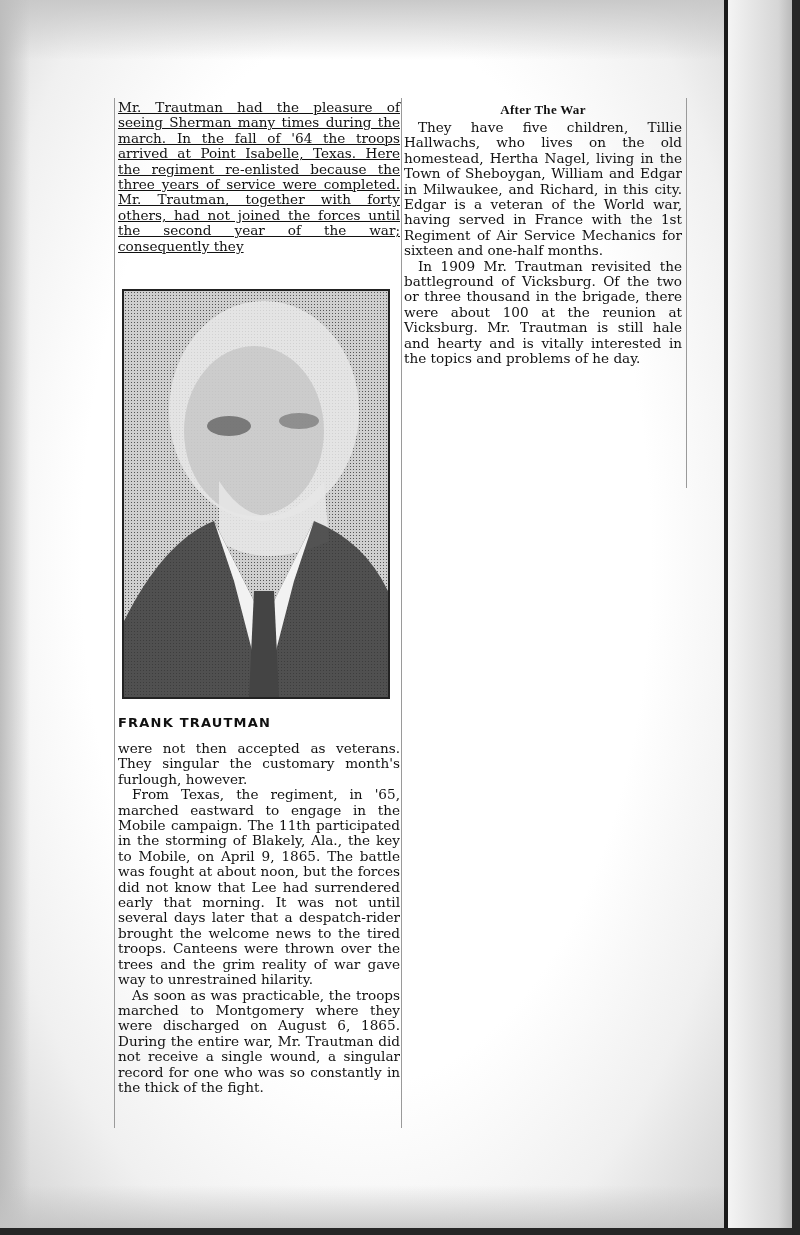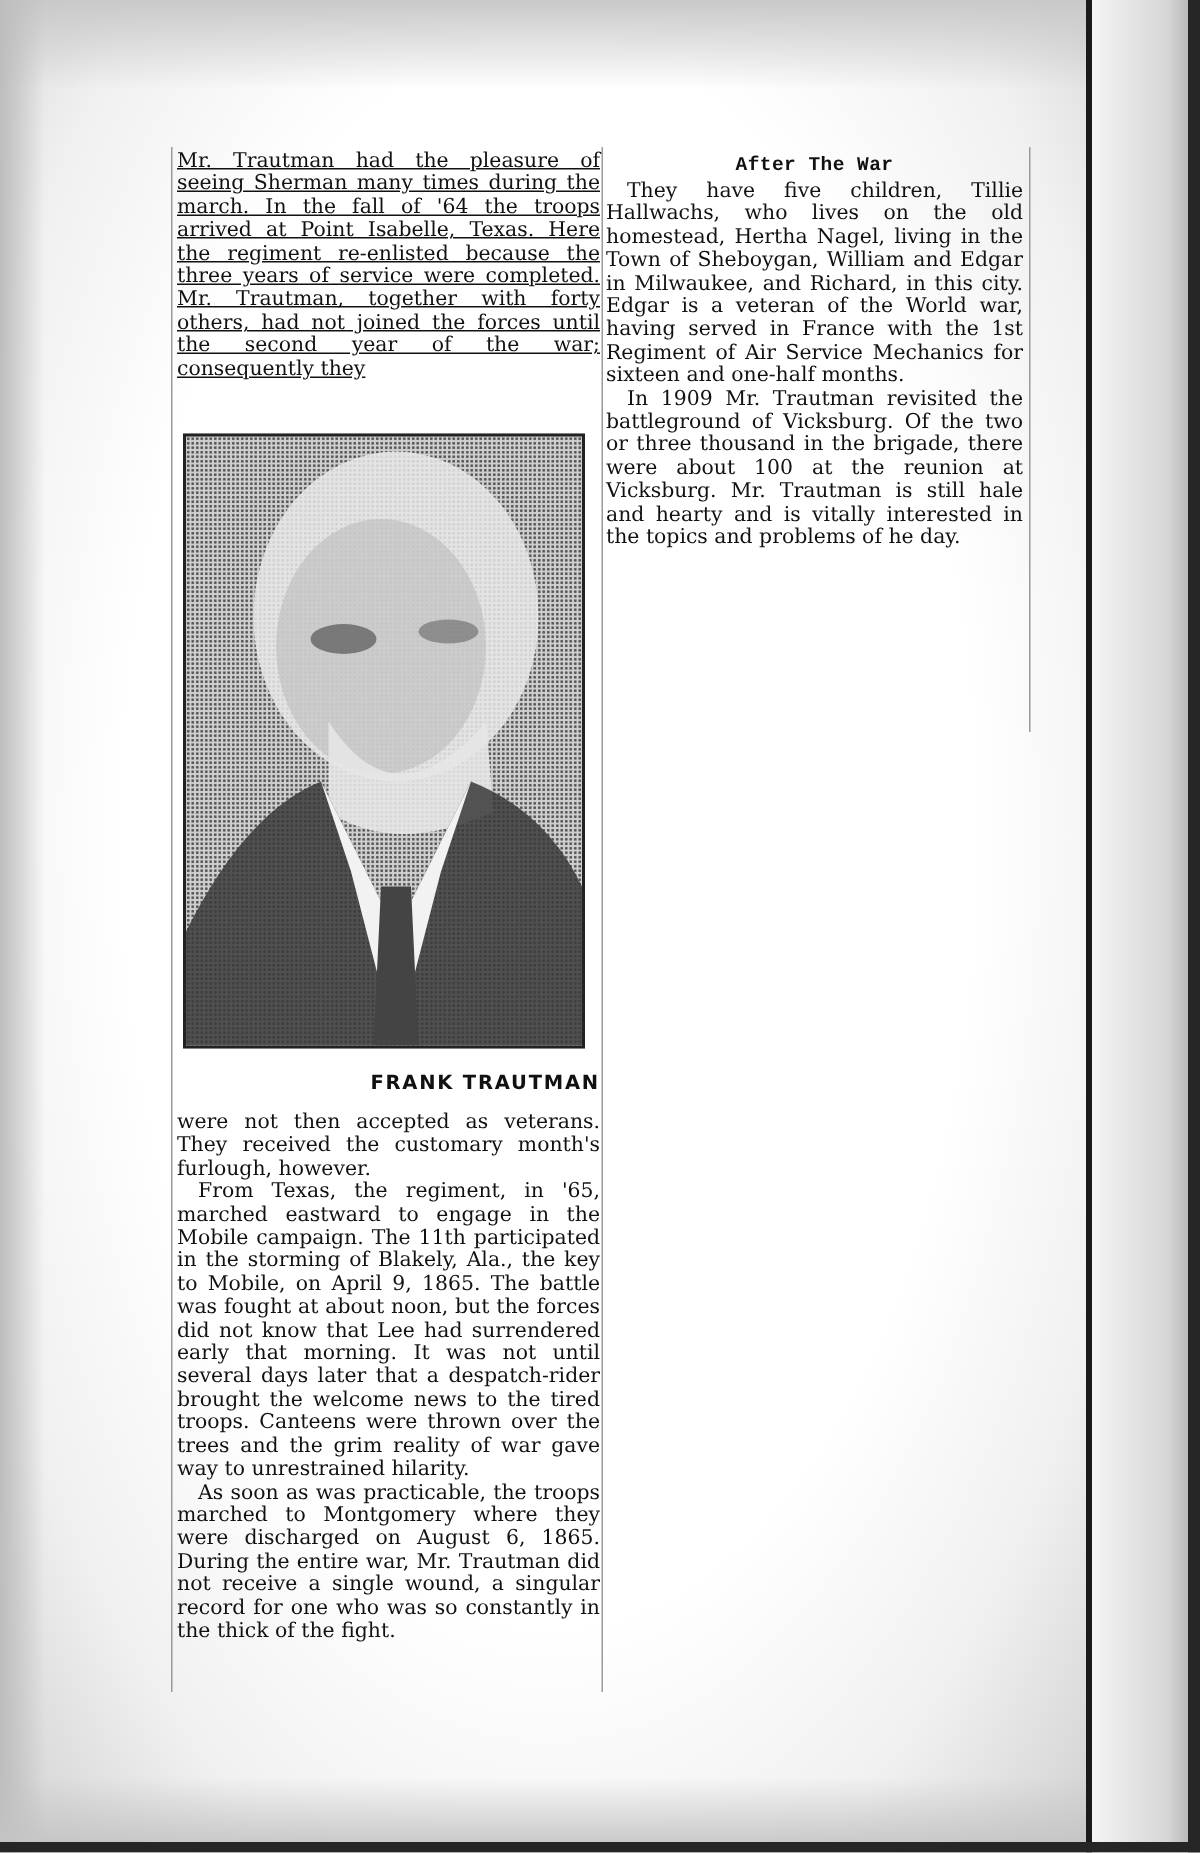--- a/index.html
+++ b/index.html
@@ -47,26 +47,26 @@
       position: absolute; color: #111;
       font-size: 13.6px; line-height: 15.4px; text-align: justify;
     }
     .col-left { left: 118px; top: 100px; width: 282px; text-decoration: underline; }
     .col-left-bottom { left: 118px; top: 741px; width: 282px; }
     .col-right { left: 404px; top: 120px; width: 278px; }
     .col p { margin: 0; text-indent: 0; }
     .col p.indent { text-indent: 14px; }
     .headline {
       position: absolute; left: 404px; top: 102px; width: 278px;
-      text-align: center; font-family: Liberation Mono, monospace;
+      text-align: center; font-family: Liberation Serif, serif;
       font-weight: bold; font-size: 13px; color: #111; letter-spacing: 0.3px;
     }
     .caption {
       position: absolute; left: 118px; top: 715px; width: 282px;
-      text-align: right; font-family: "DejaVu Sans", sans-serif;
+      text-align: left; font-family: "DejaVu Sans", sans-serif;
       font-weight: bold; font-size: 13px; letter-spacing: 1.2px; color: #111;
     }
     .photo {
       position: absolute; left: 122px; top: 289px; width: 268px; height: 410px;
       border: 2px solid #222; box-sizing: border-box; overflow: hidden;
       background:
         radial-gradient(circle, #555 0.8px, transparent 1px) 0 0 / 3px 3px,
         #cfcfcf;
     }
     .photo svg { position: absolute; left: 0; top: 0; }
@@ -101,21 +101,21 @@
     <path d="M95 190 Q140 260 200 190 L205 250 Q140 280 95 250 Z" fill="#e6e6e6" opacity="0.9"></path>
     <path d="M0 406 L0 330 Q40 250 90 230 L140 330 L190 230 Q240 250 264 300 L264 406 Z" fill="#3a3a3a" opacity="0.85"></path>
     <path d="M90 230 L140 330 L190 230 L170 290 L140 406 L110 290 Z" fill="#f2f2f2"></path>
     <path d="M130 300 L150 300 L155 406 L125 406 Z" fill="#444"></path>
   </svg>
 </div>
 
 <div class="caption">FRANK TRAUTMAN</div>
 
 <div class="col col-left-bottom">
-  <p>were not then accepted as veterans. They received the customary month's furlough, however.</p>
+  <p>were not then accepted as veterans. They singular the customary month's furlough, however.</p>
   <p class="indent">From Texas, the regiment, in '65, marched eastward to engage in the Mobile campaign. The 11th participated in the storming of Blakely, Ala., the key to Mobile, on April 9, 1865. The battle was fought at about noon, but the forces did not know that Lee had surrendered early that morning. It was not until several days later that a despatch-rider brought the welcome news to the tired troops. Canteens were thrown over the trees and the grim reality of war gave way to unrestrained hilarity.</p>
   <p class="indent">As soon as was practicable, the troops marched to Montgomery where they were discharged on August 6, 1865. During the entire war, Mr. Trautman did not receive a single wound, a singular record for one who was so constantly in the thick of the fight.</p>
 </div>
 
 <div class="headline">After The War</div>
 
 <div class="col col-right">
   <p class="indent">They have five children, Tillie Hallwachs, who lives on the old homestead, Hertha Nagel, living in the Town of Sheboygan, William and Edgar in Milwaukee, and Richard, in this city. Edgar is a veteran of the World war, having served in France with the 1st Regiment of Air Service Mechanics for sixteen and one-half months.</p>
   <p class="indent">In 1909 Mr. Trautman revisited the battleground of Vicksburg. Of the two or three thousand in the brigade, there were about 100 at the reunion at Vicksburg. Mr. Trautman is still hale and hearty and is vitally interested in the topics and problems of he day.</p>
 </div>

